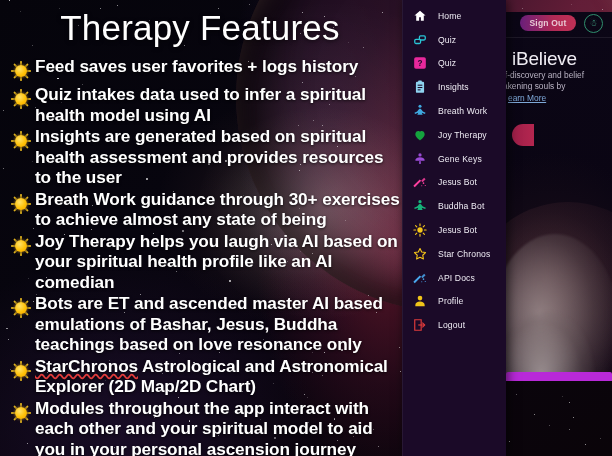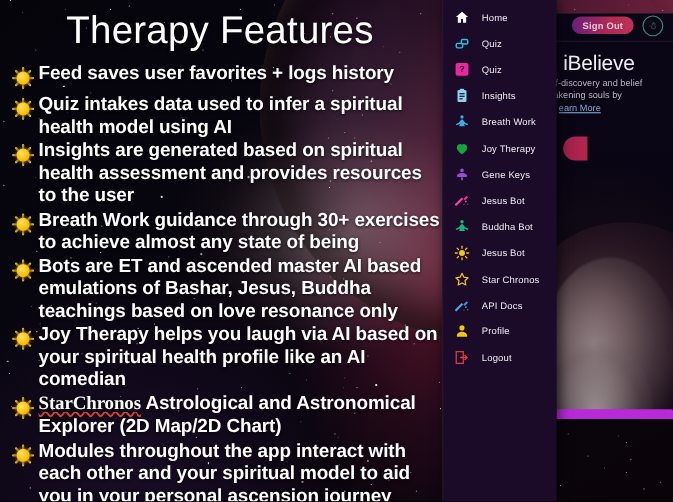--- a/index.html
+++ b/index.html
@@ -132,21 +132,20 @@
     font-size: 17.2px;
     font-weight: 700;
     line-height: 20.5px;
     letter-spacing: -0.1px;
     text-shadow: 0 1px 3px rgba(0,0,0,0.75);
   }
   .spellcheck {
     text-decoration: underline wavy #e03b3b;
     text-decoration-skip-ink: none;
     text-underline-offset: 2px;
-    font-family: Liberation Serif, serif;
   }
 
   
   .app-window {
     position: absolute;
     left: 402px; top: 12px;
     width: 210px; height: 369px;
     overflow: hidden;
     background: #404040;
   }
@@ -804,40 +803,40 @@
         <div class="bullet-text">Breath Work guidance through 30+ exercises to achieve almost any state of being</div>
       </div>
       <div class="bullet">
         <div class="bullet-icon">
           <div class="ray"></div>
           <div class="ray r2"></div>
           <div class="ray r3"></div>
           <div class="ray r4"></div>
           <div class="sun-core"></div>
         </div>
+        <div class="bullet-text">Joy Therapy helps you laugh via AI based on your spiritual health profile like an AI comedian</div>
+      </div>
+      <div class="bullet">
+        <div class="bullet-icon">
+          <div class="ray"></div>
+          <div class="ray r2"></div>
+          <div class="ray r3"></div>
+          <div class="ray r4"></div>
+          <div class="sun-core"></div>
+        </div>
         <div class="bullet-text">Bots are ET and ascended master AI based emulations of Bashar, Jesus, Buddha teachings based on love resonance only</div>
       </div>
       <div class="bullet">
         <div class="bullet-icon">
           <div class="ray"></div>
           <div class="ray r2"></div>
           <div class="ray r3"></div>
           <div class="ray r4"></div>
           <div class="sun-core"></div>
         </div>
-        <div class="bullet-text">Joy Therapy helps you laugh via AI based on your spiritual health profile like an AI comedian</div>
-      </div>
-      <div class="bullet">
-        <div class="bullet-icon">
-          <div class="ray"></div>
-          <div class="ray r2"></div>
-          <div class="ray r3"></div>
-          <div class="ray r4"></div>
-          <div class="sun-core"></div>
-        </div>
         <div class="bullet-text"><span class="spellcheck">StarChronos</span> Astrological and Astronomical Explorer (2D Map/2D Chart)</div>
       </div>
       <div class="bullet">
         <div class="bullet-icon">
           <div class="ray"></div>
           <div class="ray r2"></div>
           <div class="ray r3"></div>
           <div class="ray r4"></div>
           <div class="sun-core"></div>
         </div>

